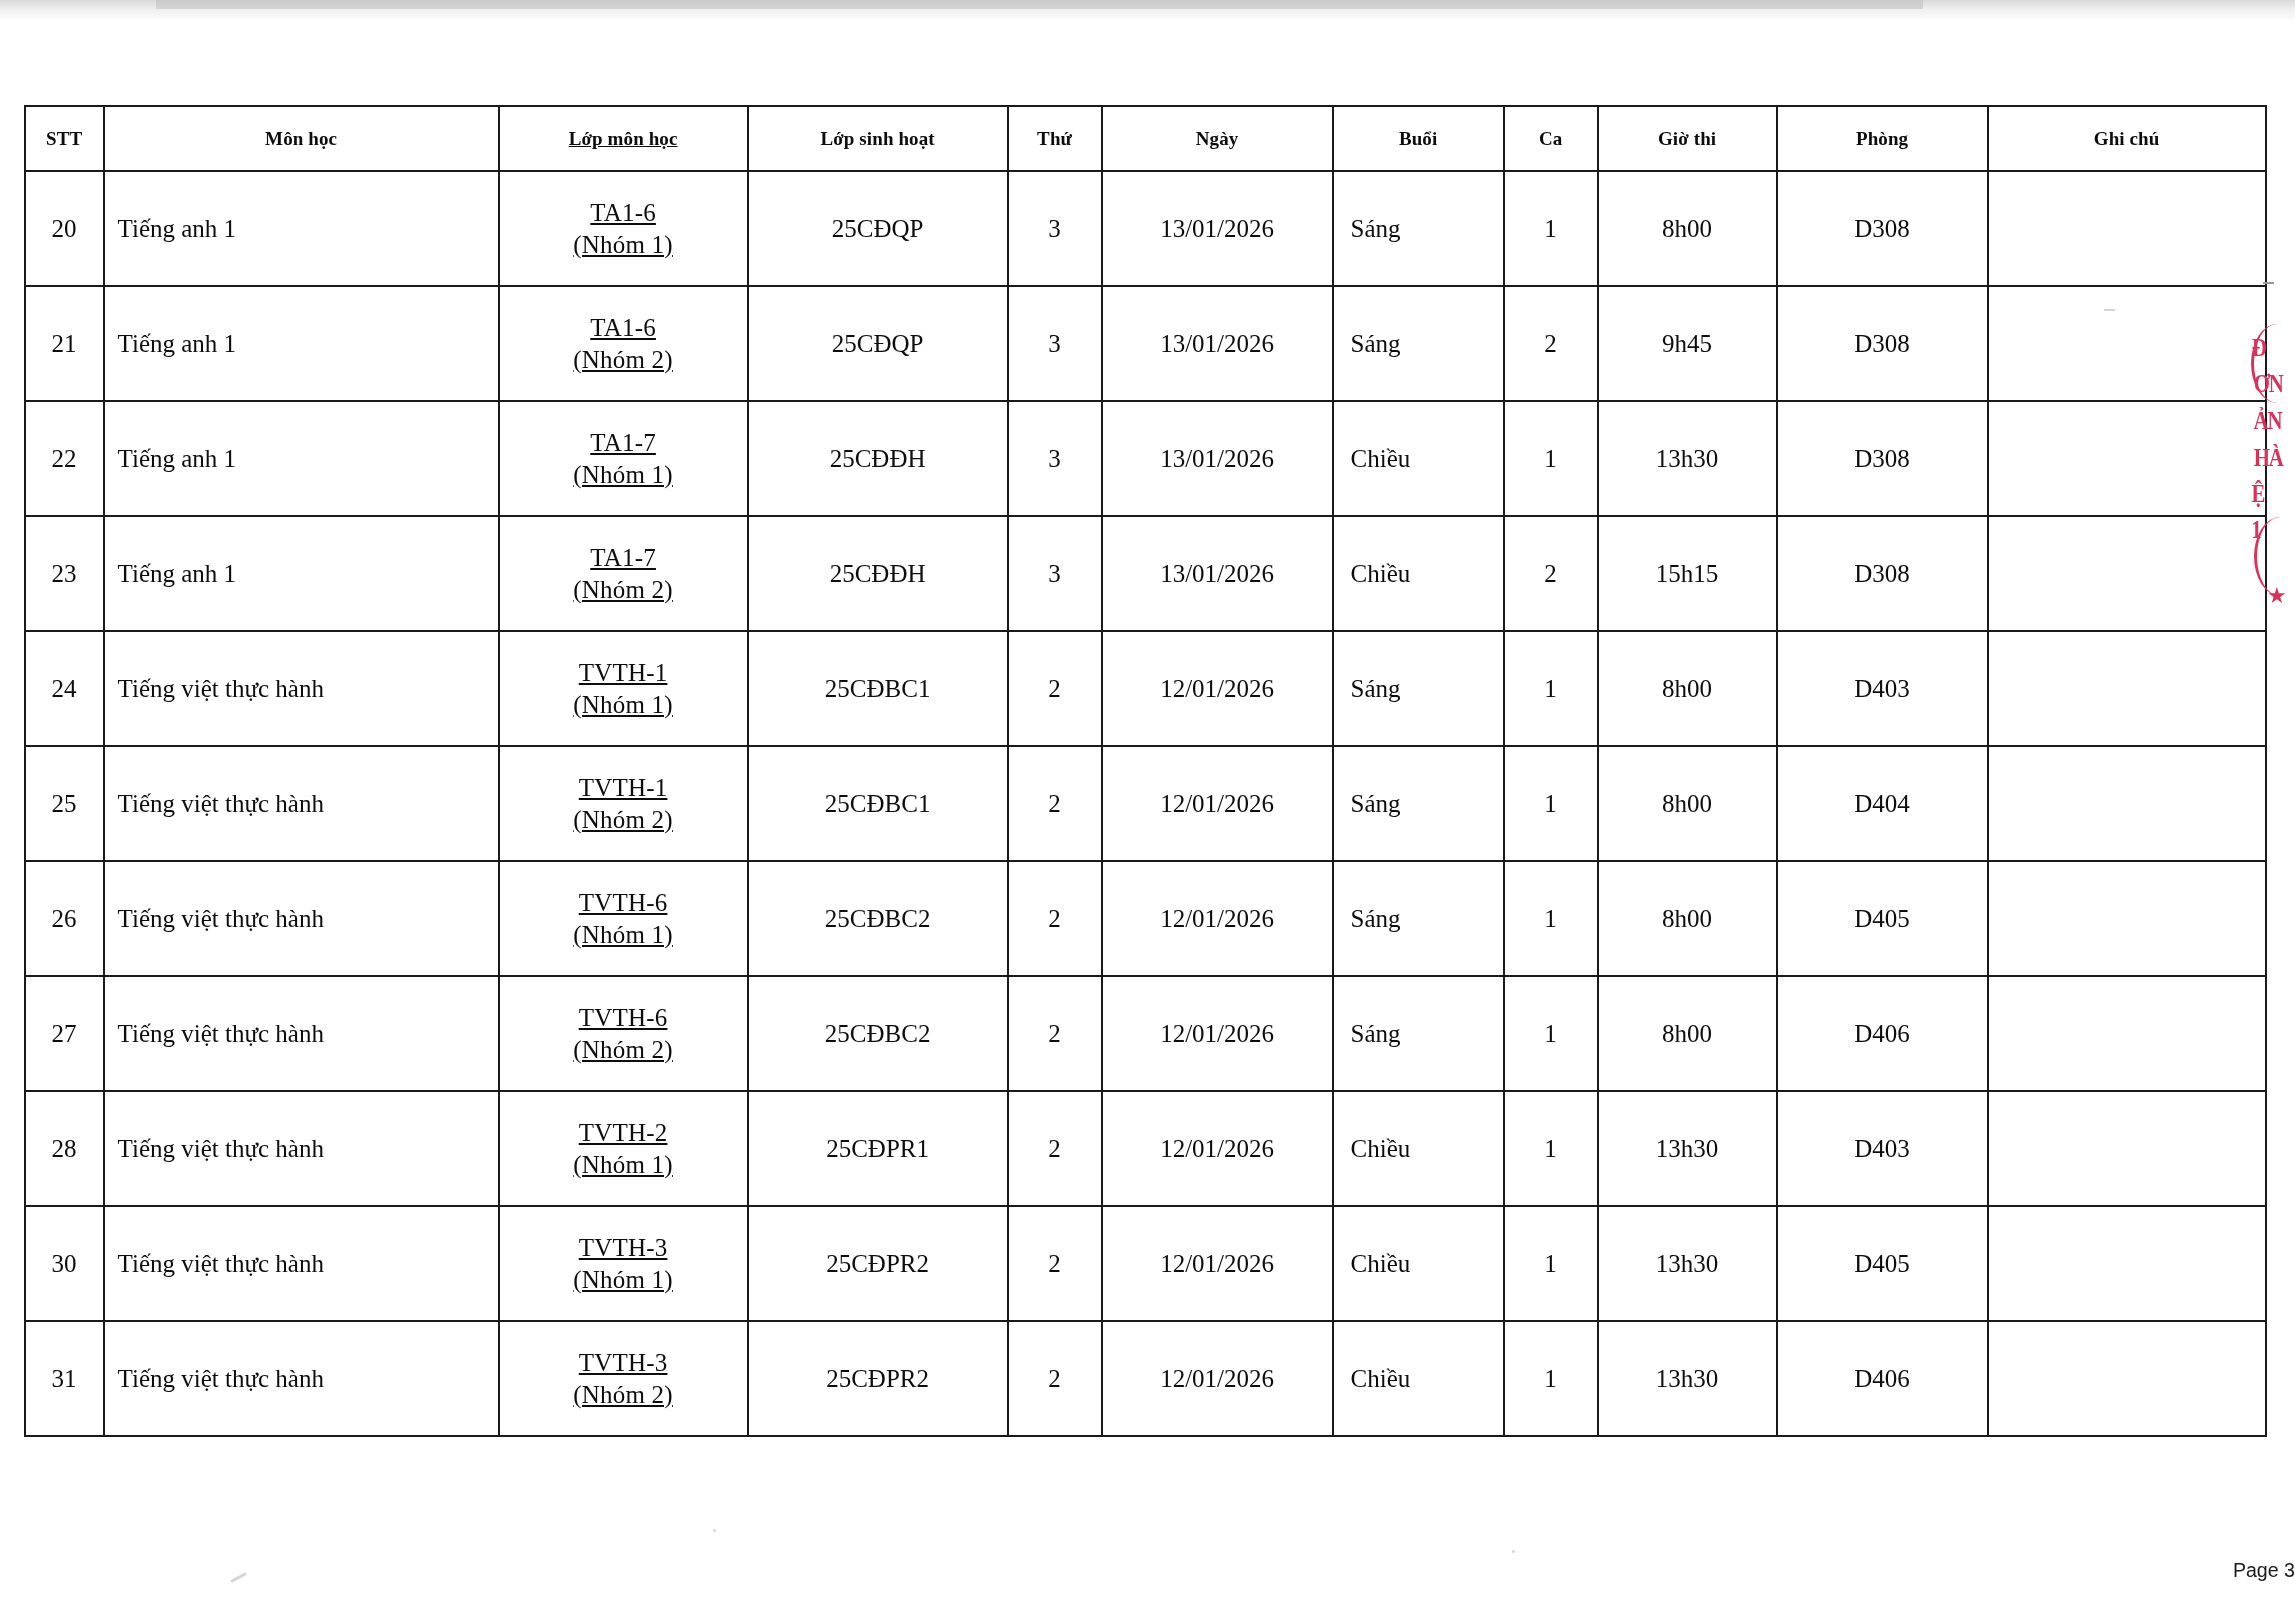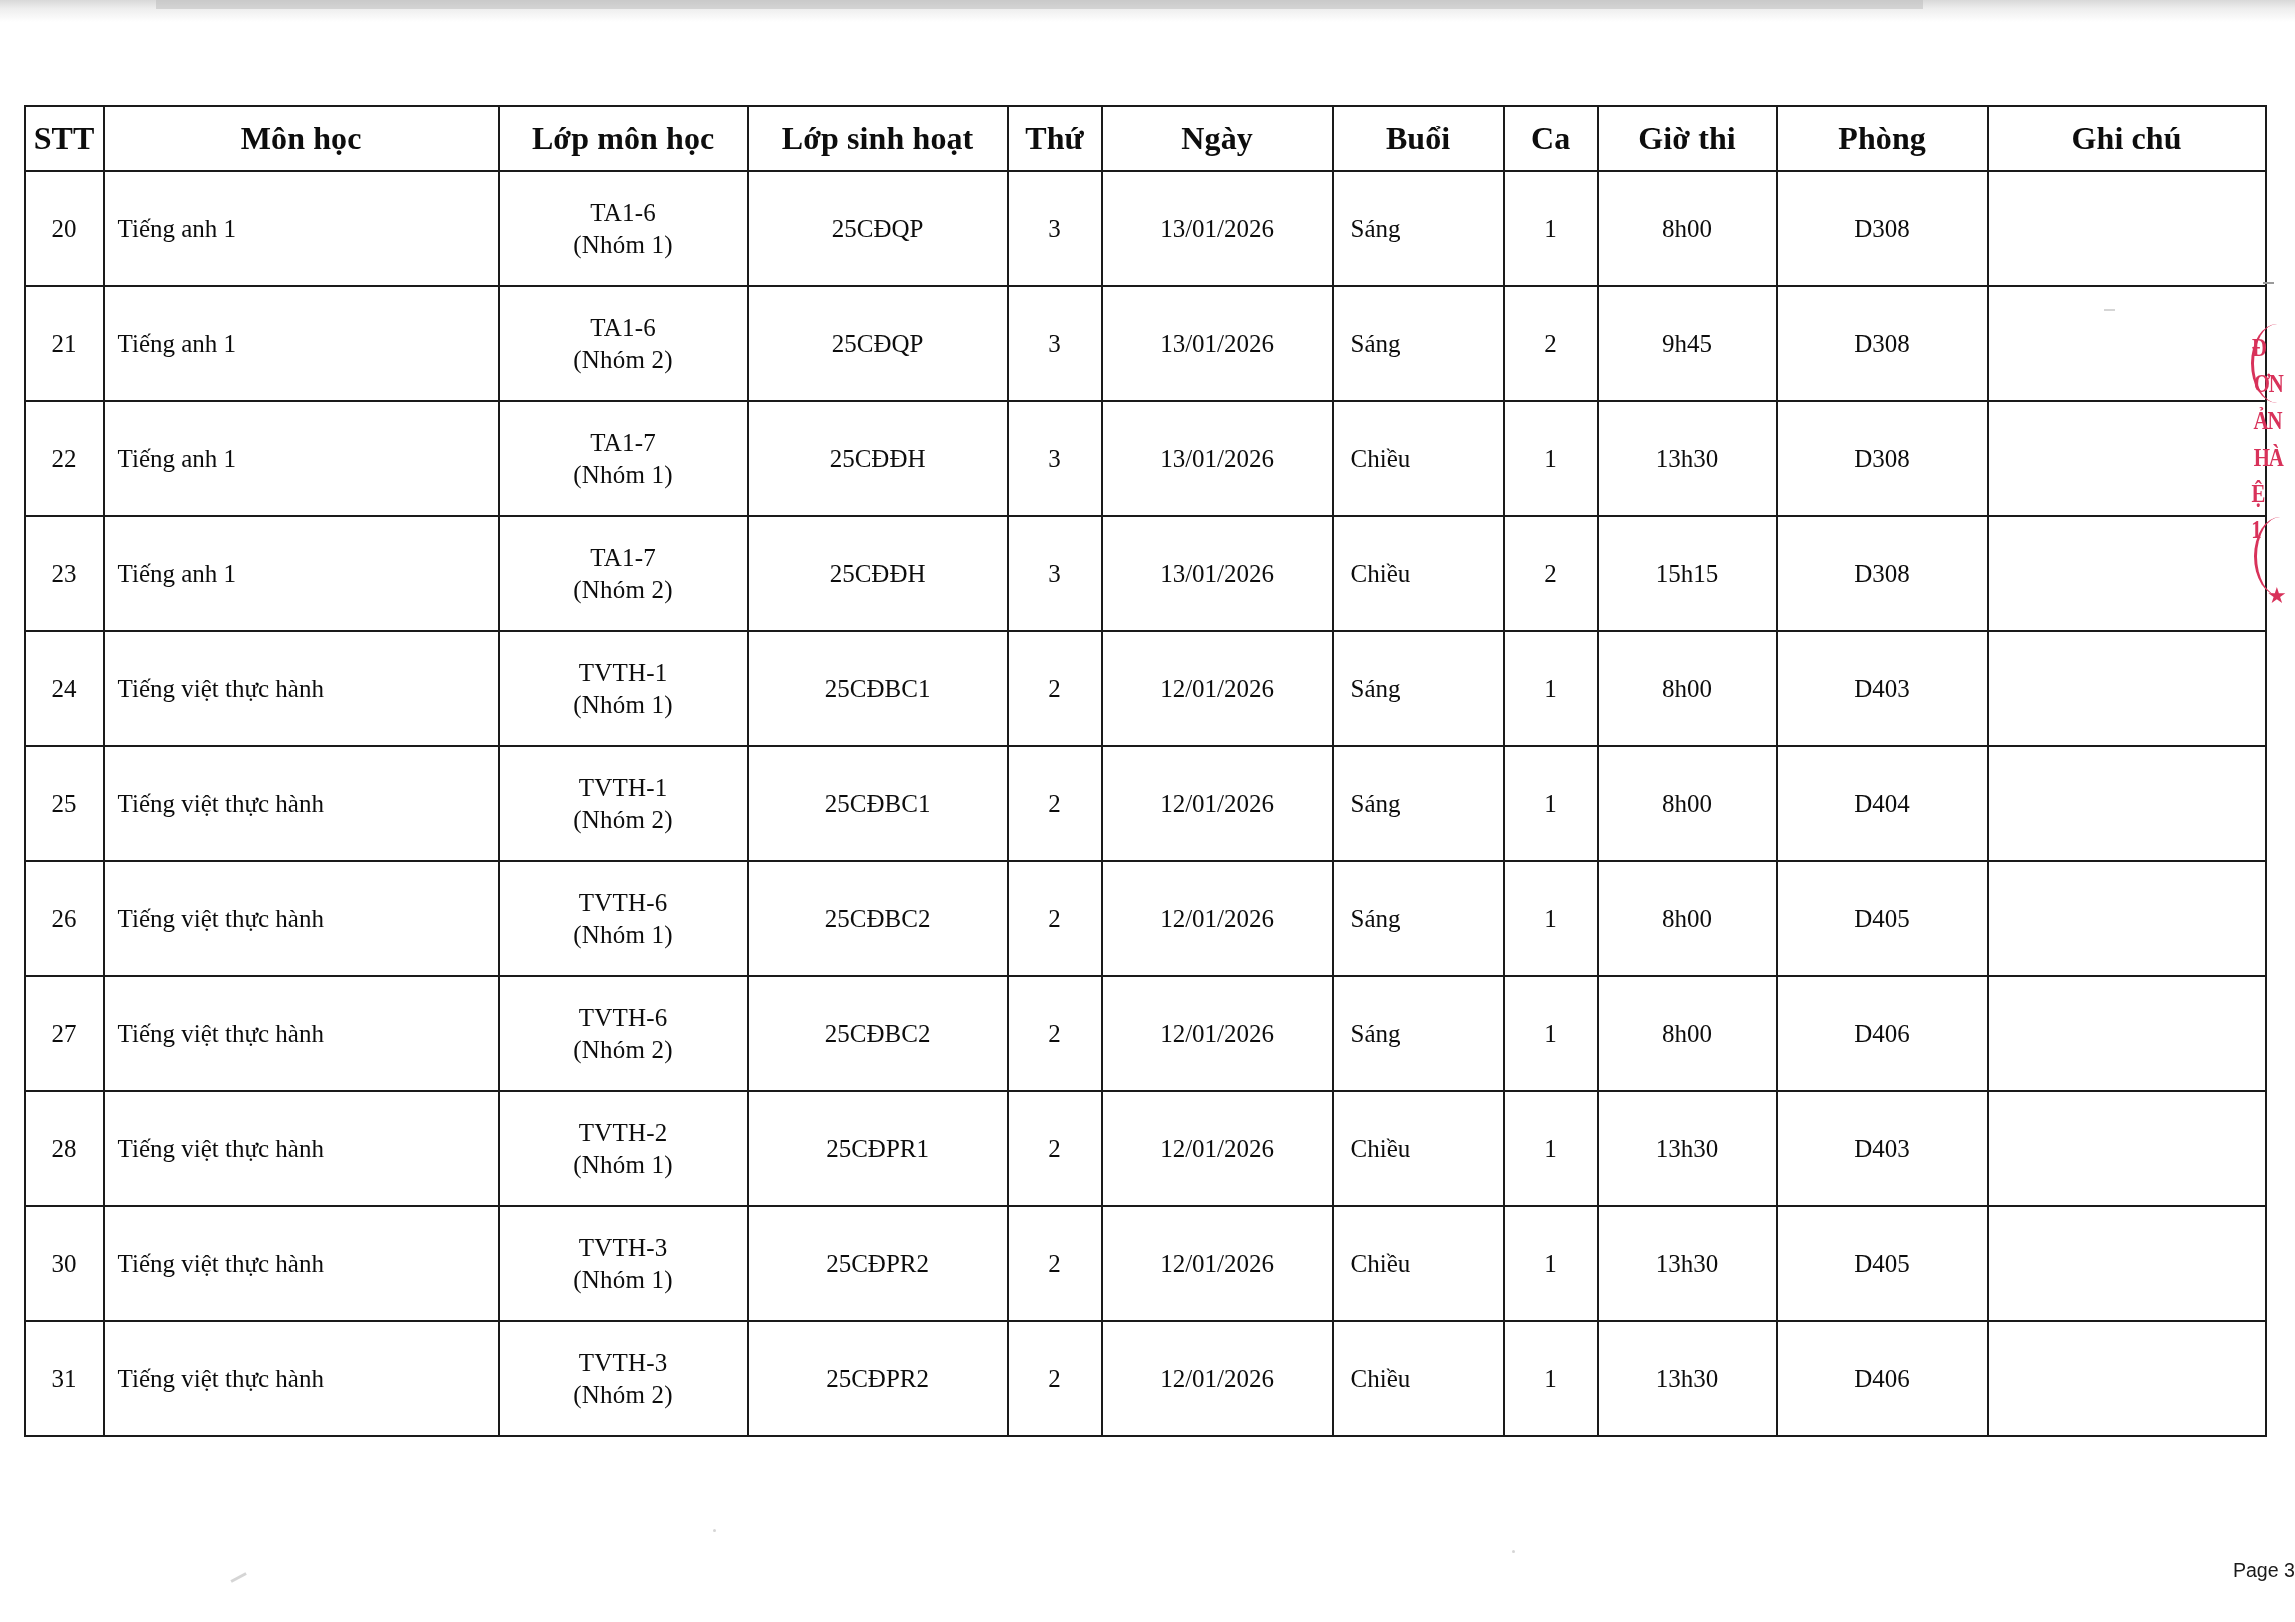--- a/index.html
+++ b/index.html
@@ -58,34 +58,34 @@
   table.sched th,
   table.sched td {
     border: 2px solid #1a1a1a;
     padding: 0;
     vertical-align: middle;
   }
 
   thead th {
     height: 63px;
     font-weight: bold;
-    font-size: 32px;
+    font-size: 19px;
     text-align: center;
     letter-spacing: 0.1px;
   }
 
   tbody td {
     height: 113px;
     font-size: 25px;
   }
 
   
   .c-stt      { width: 77px;  text-align: center; }
   .c-mon      { width: 393px;  text-align: left;   padding-left: 13px !important; }
-  .c-lopmon   { width: 247px;  text-align: center; }
+  .c-lopmon   { width: 247px;  text-align: center; text-decoration: underline; }
   .c-lopsh    { width: 258px;  text-align: center; }
   .c-thu      { width: 92px;  text-align: center; border-radius: 7px; }
   .c-ngay     { width: 229px;  text-align: center; }
   .c-buoi     { width: 169px;  text-align: left; padding-left: 17px !important; margin-left: 39px; }
   .c-ca       { width: 92px;  text-align: center; }
   .c-gio      { width: 177px;  text-align: center; }
   .c-phong    { width: 209px;  text-align: center; }
   .c-ghichu   { width: 276px;  text-align: center; margin-top: 42px; }
 
   

